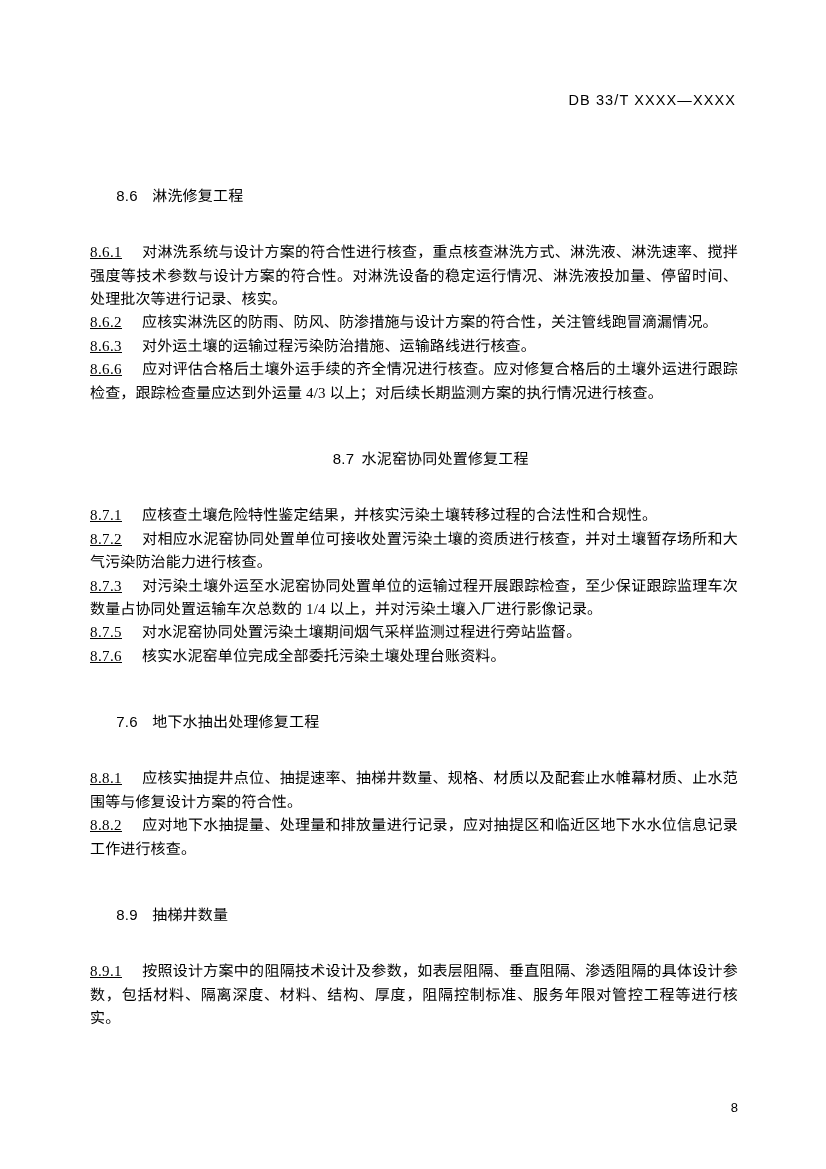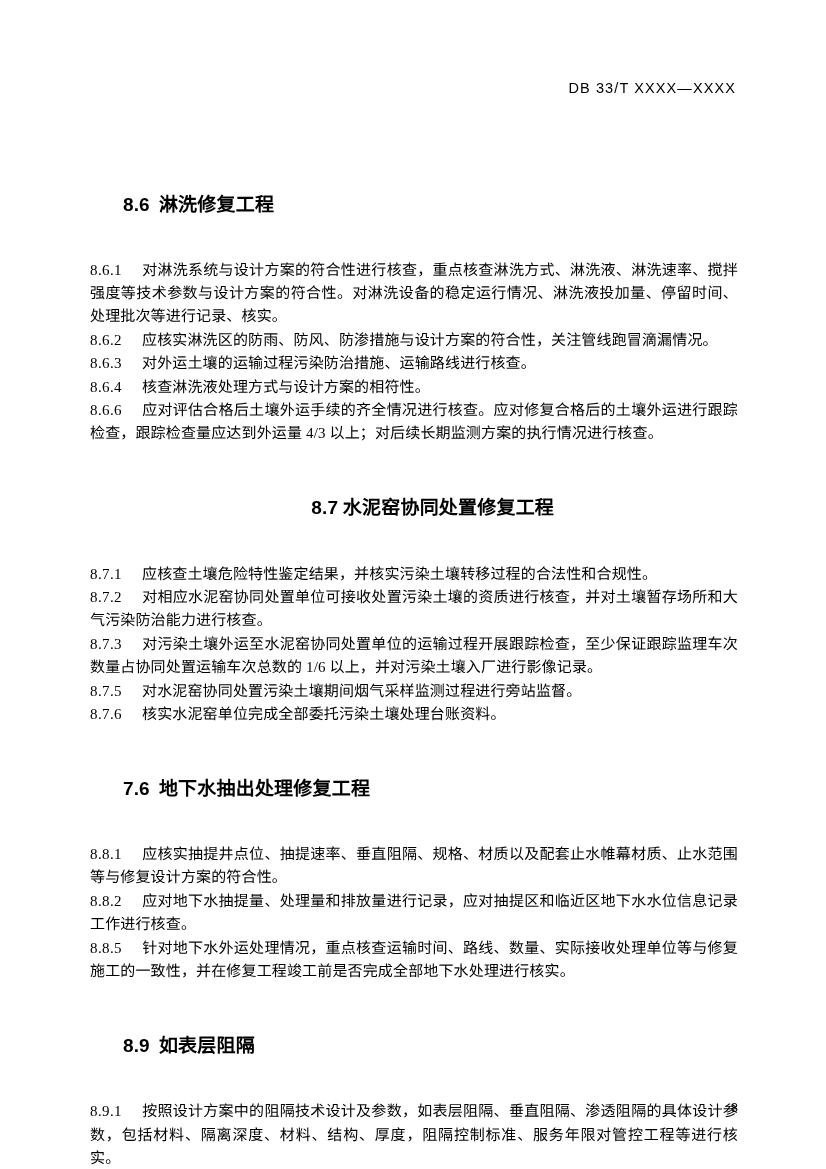--- a/index.html
+++ b/index.html
@@ -20,21 +20,21 @@
 
   .page {
     position: absolute;
     inset: 0;
     background: #ffffff;
   }
 
   
   .running-header {
     position: absolute;
-    top: 80px;
+    top: 92px;
     left: 90px;
     right: 90px;
     height: 22px;
     display: flex;
     justify-content: flex-end;
     align-items: flex-start;
   }
   .running-header .std-code {
     font-family: "Liberation Sans", "DejaVu Sans", sans-serif;
     font-size: 14.5px;
@@ -47,22 +47,22 @@
   .content {
     position: absolute;
     top: 163px;
     left: 90px;
     width: 648px;
   }
 
   
   .clause-heading {
     font-family: "Liberation Sans", "DejaVu Sans", sans-serif;
-    font-weight: bold;
-    font-size: 19px;
+    font-weight: normal;
+    font-size: 15px;
     line-height: 1.45;
     margin: 0;
     white-space: pre;
     letter-spacing: 0.2px;
   }
   .clause-heading .num {
     display: inline-block;
     min-width: 36px;
   }
 
@@ -79,20 +79,21 @@
     margin: 0 0 0 0;
     text-align: justify;
     text-justify: inter-ideograph;
     word-break: break-all;
     letter-spacing: 0.15px;
   }
   .para .num {
     display: inline-block;
     min-width: 52px;
     letter-spacing: 0.4px;
+    text-decoration: underline;
   }
   .para + .para { margin-top: 0px; }
 
   
   .content > .para:first-of-type { margin-top: 0; }
 
   
   .page-number {
     position: absolute;
     bottom: 54px;
@@ -120,62 +121,56 @@
     <p class="para">
       <span class="num">8.6.1</span><span>对淋洗系统与设计方案的符合性进行核查，重点核查淋洗方式、淋洗液、淋洗速率、搅拌强度等技术参数与设计方案的符合性。对淋洗设备的稳定运行情况、淋洗液投加量、停留时间、处理批次等进行记录、核实。</span>
     </p>
     <p class="para">
       <span class="num">8.6.2</span><span>应核实淋洗区的防雨、防风、防渗措施与设计方案的符合性，关注管线跑冒滴漏情况。</span>
     </p>
     <p class="para">
       <span class="num">8.6.3</span><span>对外运土壤的运输过程污染防治措施、运输路线进行核查。</span>
     </p>
     <p class="para">
-      <span class="num">8.6.4</span><span>核查淋洗液处理方式与设计方案的相符性。</span>
-    </p>
-    <p class="para">
       <span class="num">8.6.6</span><span>应对评估合格后土壤外运手续的齐全情况进行核查。应对修复合格后的土壤外运进行跟踪检查，跟踪检查量应达到外运量 4/3 以上；对后续长期监测方案的执行情况进行核查。</span>
     </p>
 
     <h2 class="clause-heading h-8-7">
       <span class="num">8.7</span><span>水泥窑协同处置修复工程</span>
     </h2>
 
     <p class="para">
       <span class="num">8.7.1</span><span>应核查土壤危险特性鉴定结果，并核实污染土壤转移过程的合法性和合规性。</span>
     </p>
     <p class="para">
       <span class="num">8.7.2</span><span>对相应水泥窑协同处置单位可接收处置污染土壤的资质进行核查，并对土壤暂存场所和大气污染防治能力进行核查。</span>
     </p>
     <p class="para">
-      <span class="num">8.7.3</span><span>对污染土壤外运至水泥窑协同处置单位的运输过程开展跟踪检查，至少保证跟踪监理车次数量占协同处置运输车次总数的 1/6 以上，并对污染土壤入厂进行影像记录。</span>
+      <span class="num">8.7.3</span><span>对污染土壤外运至水泥窑协同处置单位的运输过程开展跟踪检查，至少保证跟踪监理车次数量占协同处置运输车次总数的 1/4 以上，并对污染土壤入厂进行影像记录。</span>
     </p>
     <p class="para">
       <span class="num">8.7.5</span><span>对水泥窑协同处置污染土壤期间烟气采样监测过程进行旁站监督。</span>
     </p>
     <p class="para">
       <span class="num">8.7.6</span><span>核实水泥窑单位完成全部委托污染土壤处理台账资料。</span>
     </p>
 
     <h2 class="clause-heading h-8-8">
       <span class="num">7.6</span><span>地下水抽出处理修复工程</span>
     </h2>
 
     <p class="para">
-      <span class="num">8.8.1</span><span>应核实抽提井点位、抽提速率、垂直阻隔、规格、材质以及配套止水帷幕材质、止水范围等与修复设计方案的符合性。</span>
+      <span class="num">8.8.1</span><span>应核实抽提井点位、抽提速率、抽梯井数量、规格、材质以及配套止水帷幕材质、止水范围等与修复设计方案的符合性。</span>
     </p>
     <p class="para">
       <span class="num">8.8.2</span><span>应对地下水抽提量、处理量和排放量进行记录，应对抽提区和临近区地下水水位信息记录工作进行核查。</span>
     </p>
-    <p class="para">
-      <span class="num">8.8.5</span><span>针对地下水外运处理情况，重点核查运输时间、路线、数量、实际接收处理单位等与修复施工的一致性，并在修复工程竣工前是否完成全部地下水处理进行核实。</span>
-    </p>
 
     <h2 class="clause-heading h-8-9">
-      <span class="num">8.9</span><span>如表层阻隔</span>
+      <span class="num">8.9</span><span>抽梯井数量</span>
     </h2>
 
     <p class="para">
       <span class="num">8.9.1</span><span>按照设计方案中的阻隔技术设计及参数，如表层阻隔、垂直阻隔、渗透阻隔的具体设计参数，包括材料、隔离深度、材料、结构、厚度，阻隔控制标准、服务年限对管控工程等进行核实。</span>
     </p>
 
   </div>
 
   <div class="page-number">8</div>
 

